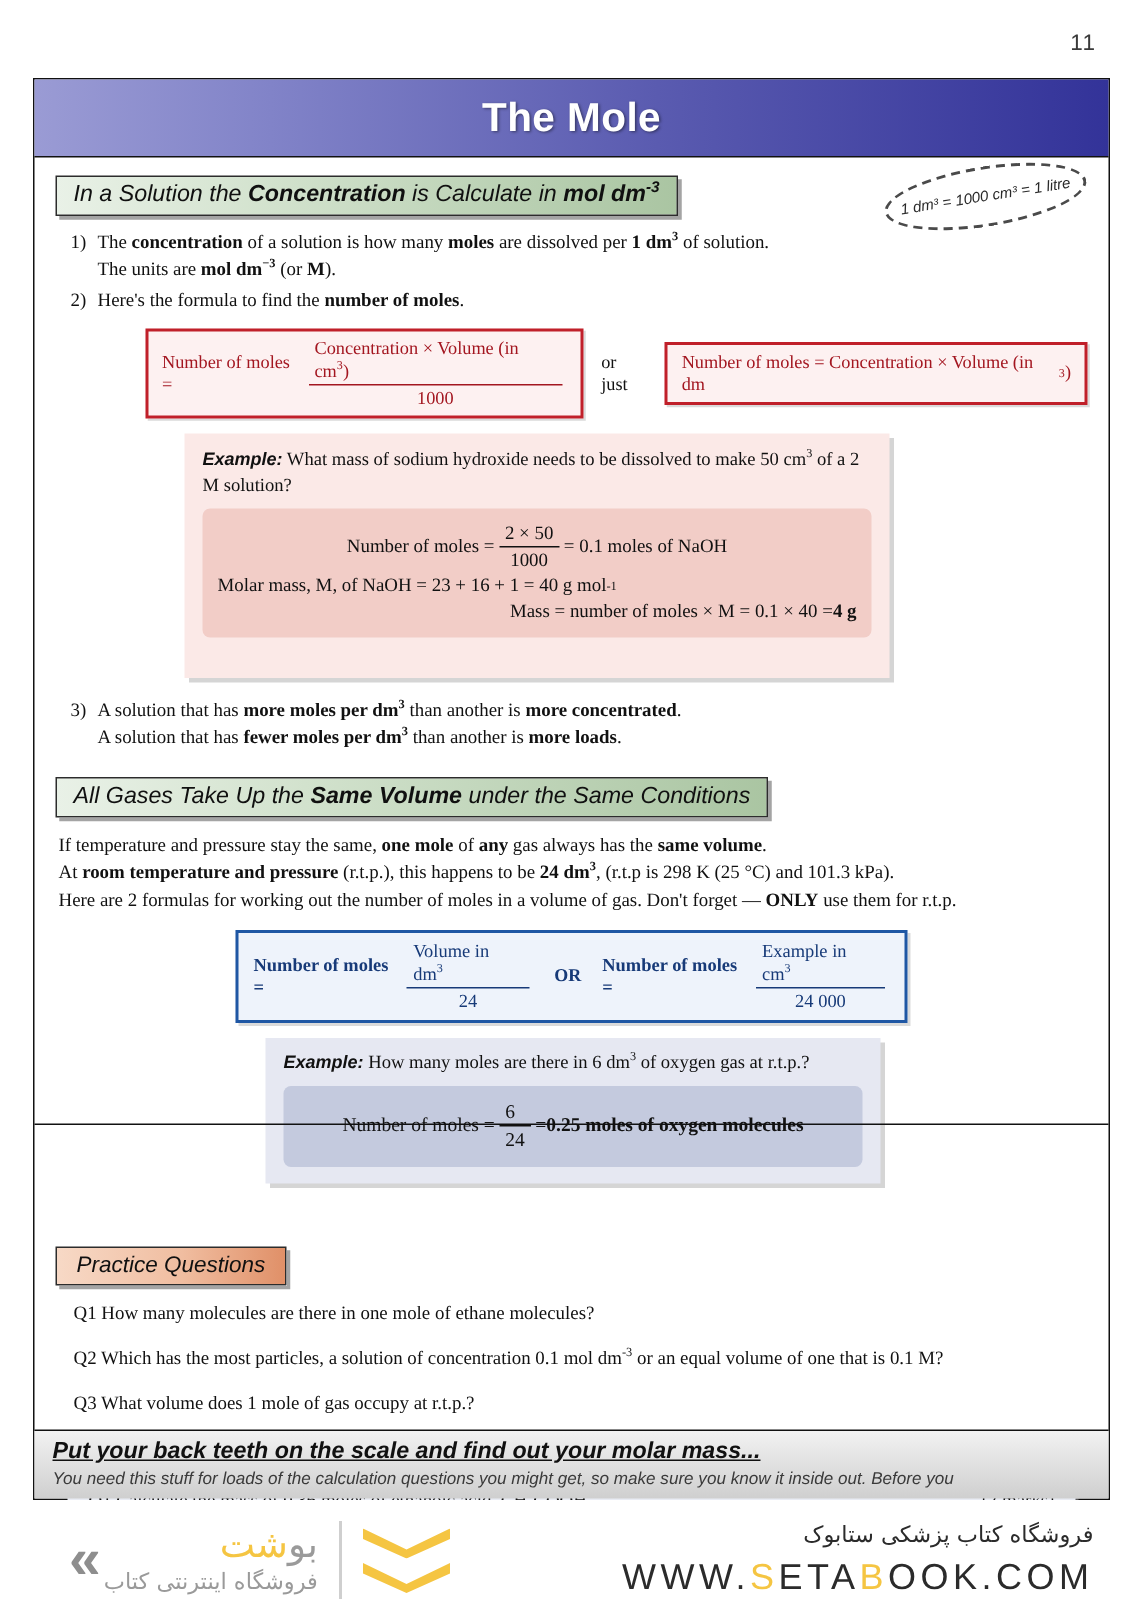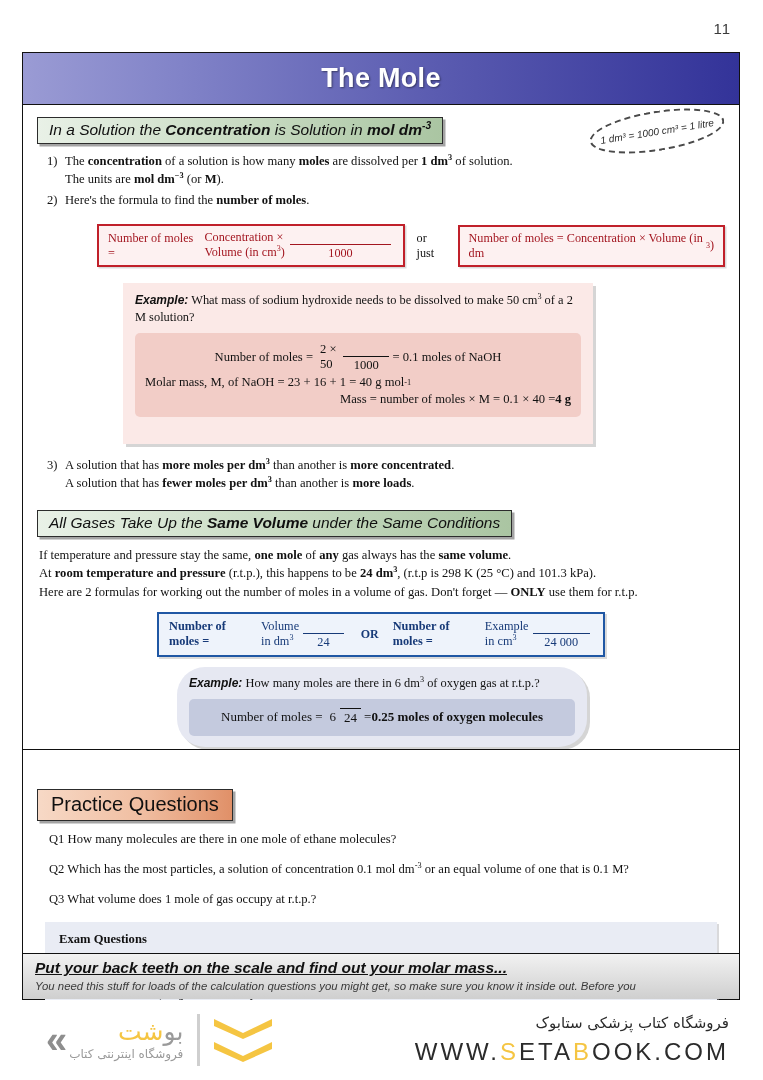--- a/index.html
+++ b/index.html
@@ -71,21 +71,21 @@
   .fbox-red {
     border:2.2px solid #c0202a;
     background:#fdf1f1;
     padding:4px 9px;
     color:#a31620;
     font-size:12.2px;
     display:flex; align-items:center;
     box-shadow:1.5px 1.5px 0 rgba(150,150,150,.35);
   }
   .orjust { margin:12px 12px; font-size:12.2px; color:#111; }
-  .frac { display:inline-flex; align-items:flex-end; margin:0 3px; vertical-align:middle; }
+  .frac { display:inline-flex; flex-direction:column; align-items:flex-start; margin:0 3px; vertical-align:middle; }
   .frac .n { padding:0 4px 1px 4px; }
   .frac .d { border-top:1.1px solid currentColor; padding:1px 4px 0 4px; width:100%; text-align:center; }
 
   
   .ex-pink {
     margin:10px 0 0 86px;
     width:470px;
     background:#fbe9e7;
     padding:9px 12px 27px 12px;
     box-shadow:3px 3px 0 rgba(150,150,150,.4);
@@ -111,21 +111,20 @@
     display:flex; align-items:center; justify-content:center; gap:14px;
     box-shadow:2px 2px 0 rgba(150,150,150,.35);
   }
   .fbox-blue .or { color:#173a78; font-weight:bold; font-size:12px;text-align:right; }
 
   
   .ex-blue {
     margin:10px 0 0 140px; width:410px;
     background:#e6e8f2; padding:9px 12px 11px 12px;
     box-shadow:3px 3px 0 rgba(150,150,150,.4);
-    border-radius:28px;
   }
   .ex-blue .head { font-size:12.4px; color:#111; }
   .ex-blue .head em { font-weight:bold; font-style:italic; font-family:"Liberation Sans", sans-serif; font-size:12px; }
   .ex-inner-blue {
     margin-top:8px; background:#c4cade; border-radius:5px;
     padding:7px 10px 8px 10px; font-size:13px; color:#111;
   }
 
   
   .note {
@@ -144,21 +143,21 @@
   .divider { position:absolute; left:0; right:0; top:644px; height:1.4px; background:#111; }
 
   
   .pq-head {
     display:inline-block;
     background:linear-gradient(to right,#f7d9c6 0%, #f0bda0 55%, #e09068 100%);
     border:1.6px solid #2c2c2c;
     box-shadow:2.5px 2.5px 0 rgba(90,90,90,.55);
     padding:3px 13px 4px 13px;
     font-family:"Liberation Sans", sans-serif;
-    font-size:20px; color:#101010;
+    font-style:italic; font-size:15px; color:#101010;
   }
   .pq-list { margin-top:11px; padding-left:12px; }
   .pq-item { font-size:12.6px; color:#111; margin-bottom:15px; }
 
   
   .exam {
     margin:4px 8px 0 8px;
     background:#e9ecf4;
     padding:10px 14px 12px 14px;
     box-shadow:2px 2px 0 rgba(170,170,175,.45);
@@ -192,21 +191,21 @@
     position:absolute; left:0; bottom:0; width:763px; height:80px;
     background:#ffffff; display:flex; align-items:center;
   }
   .banner .logo-wrap { display:flex; align-items:center; margin-left:46px; }
   .chev { color:#8e8e8e; font-size:38px; line-height:1; font-weight:bold; margin-right:2px;
           font-family:"Liberation Sans", sans-serif; }
   .logo-word { display:flex; flex-direction:column; align-items:flex-end; }
   .logo-fa { font-size:25px; line-height:1; font-family:"DejaVu Sans", sans-serif; }
   .logo-fa .g { color:#9a9a9a; }
   .logo-fa .y { color:#f5c542; }
-  .logo-sub { font-size:12px; color:#9a9a9a; margin-top:3px; font-family:"DejaVu Sans", sans-serif; }
+  .logo-sub { font-size:15px; color:#9a9a9a; margin-top:3px; font-family:"DejaVu Sans", sans-serif; }
   .vbar { width:2.5px; height:52px; background:#cfcfcf; margin:0 14px; }
   .chevs { display:flex; flex-direction:column; gap:3px; }
   .chevs svg { display:block; }
   .banner .right { margin-left:auto; margin-right:34px; text-align:right; }
   .ban-fa { font-family:"DejaVu Sans", sans-serif; font-size:15px; color:#2b2b2b; direction:rtl; }
   .ban-url { margin-top:6px; font-family:"Liberation Sans", sans-serif;
              font-size:24px; letter-spacing:3px; color:#2b2b2b; font-weight:400; }
   .ban-url .y { color:#f5c542; }
 </style>
 </head>
@@ -222,21 +221,21 @@
 
   <div class="content">
 
     
     <div class="note">
       <span>1 dm³ = 1000 cm³ = 1 litre</span>
     </div>
 
     
     <div class="sec-head">
-      <span>In a Solution the </span><b>Concentration</b><span> is Solution in </span><b>mol dm</b><b class="sup">-3</b>
+      <span>In a Solution the </span><b>Concentration</b><span> is Calculate in </span><b>mol dm</b><b class="sup">-3</b>
     </div>
 
     
     <div class="nlist">
       <div class="nrow">
         <span class="num">1)</span>
         <span class="txt">
           <span>The </span><b>concentration</b><span> of a solution is how many </span><b>moles</b><span> are dissolved per </span><b>1 dm</b><b class="sup">3</b><span> of solution.</span><br>
           <span>The units are </span><b>mol dm</b><b class="sup">−3</b><span> (or </span><b>M</b><span>).</span>
         </span>

